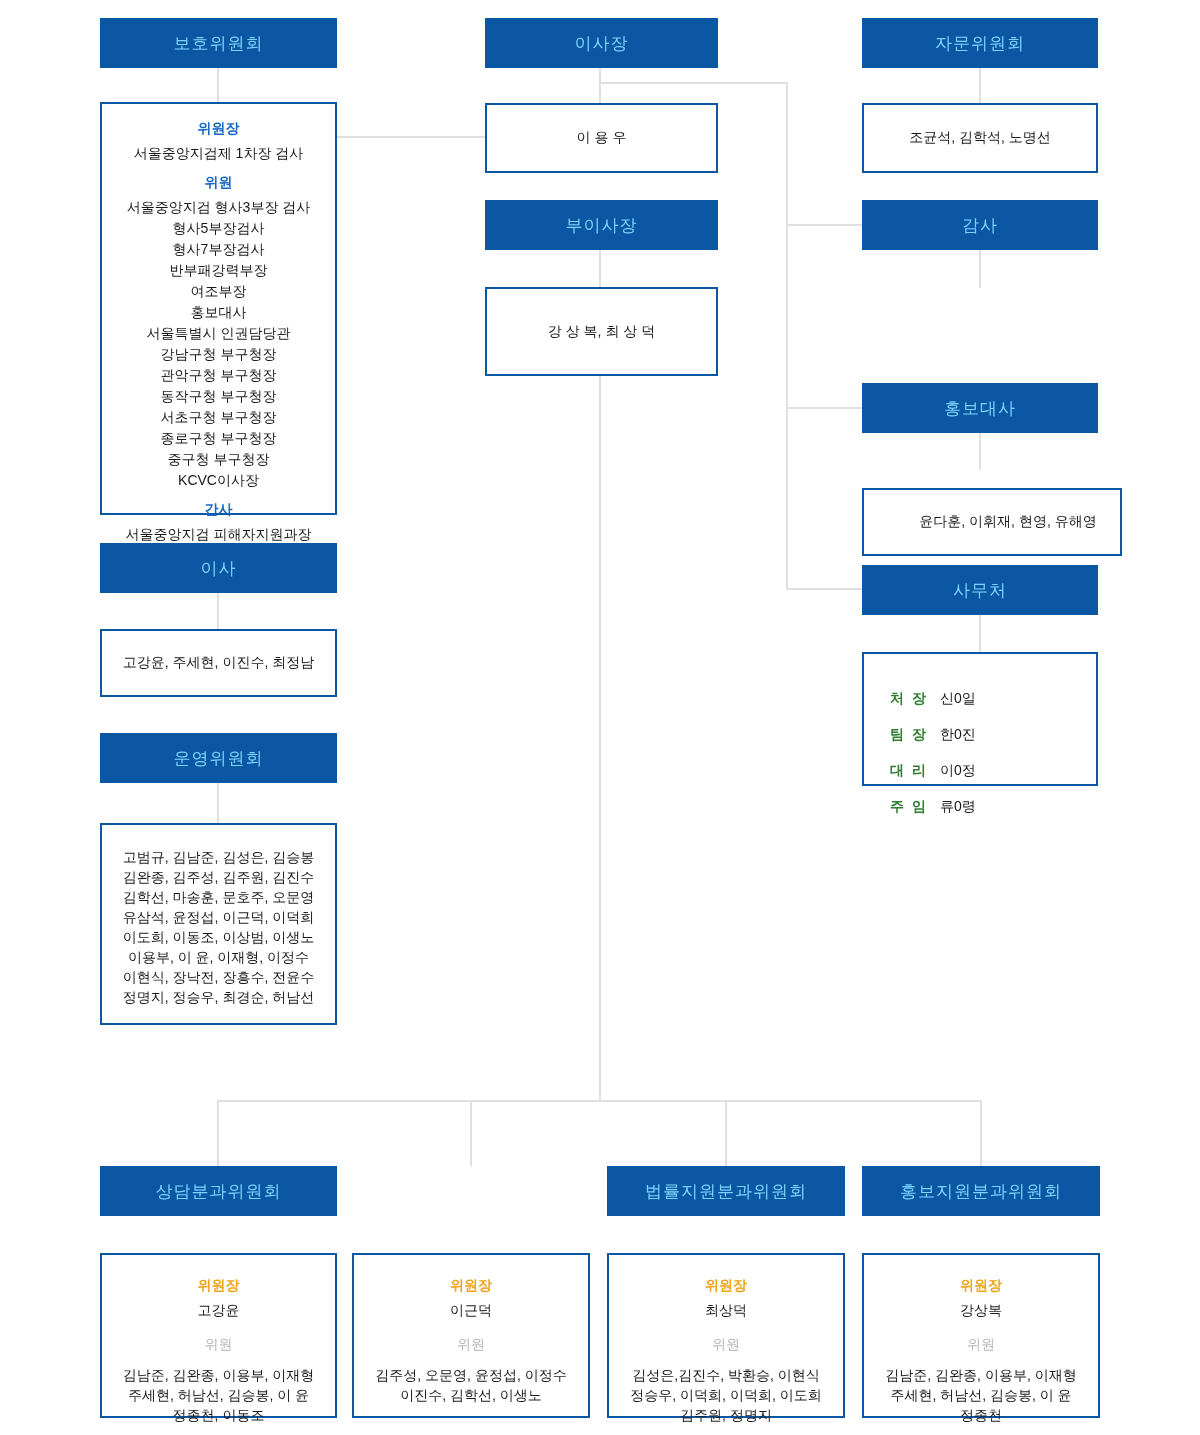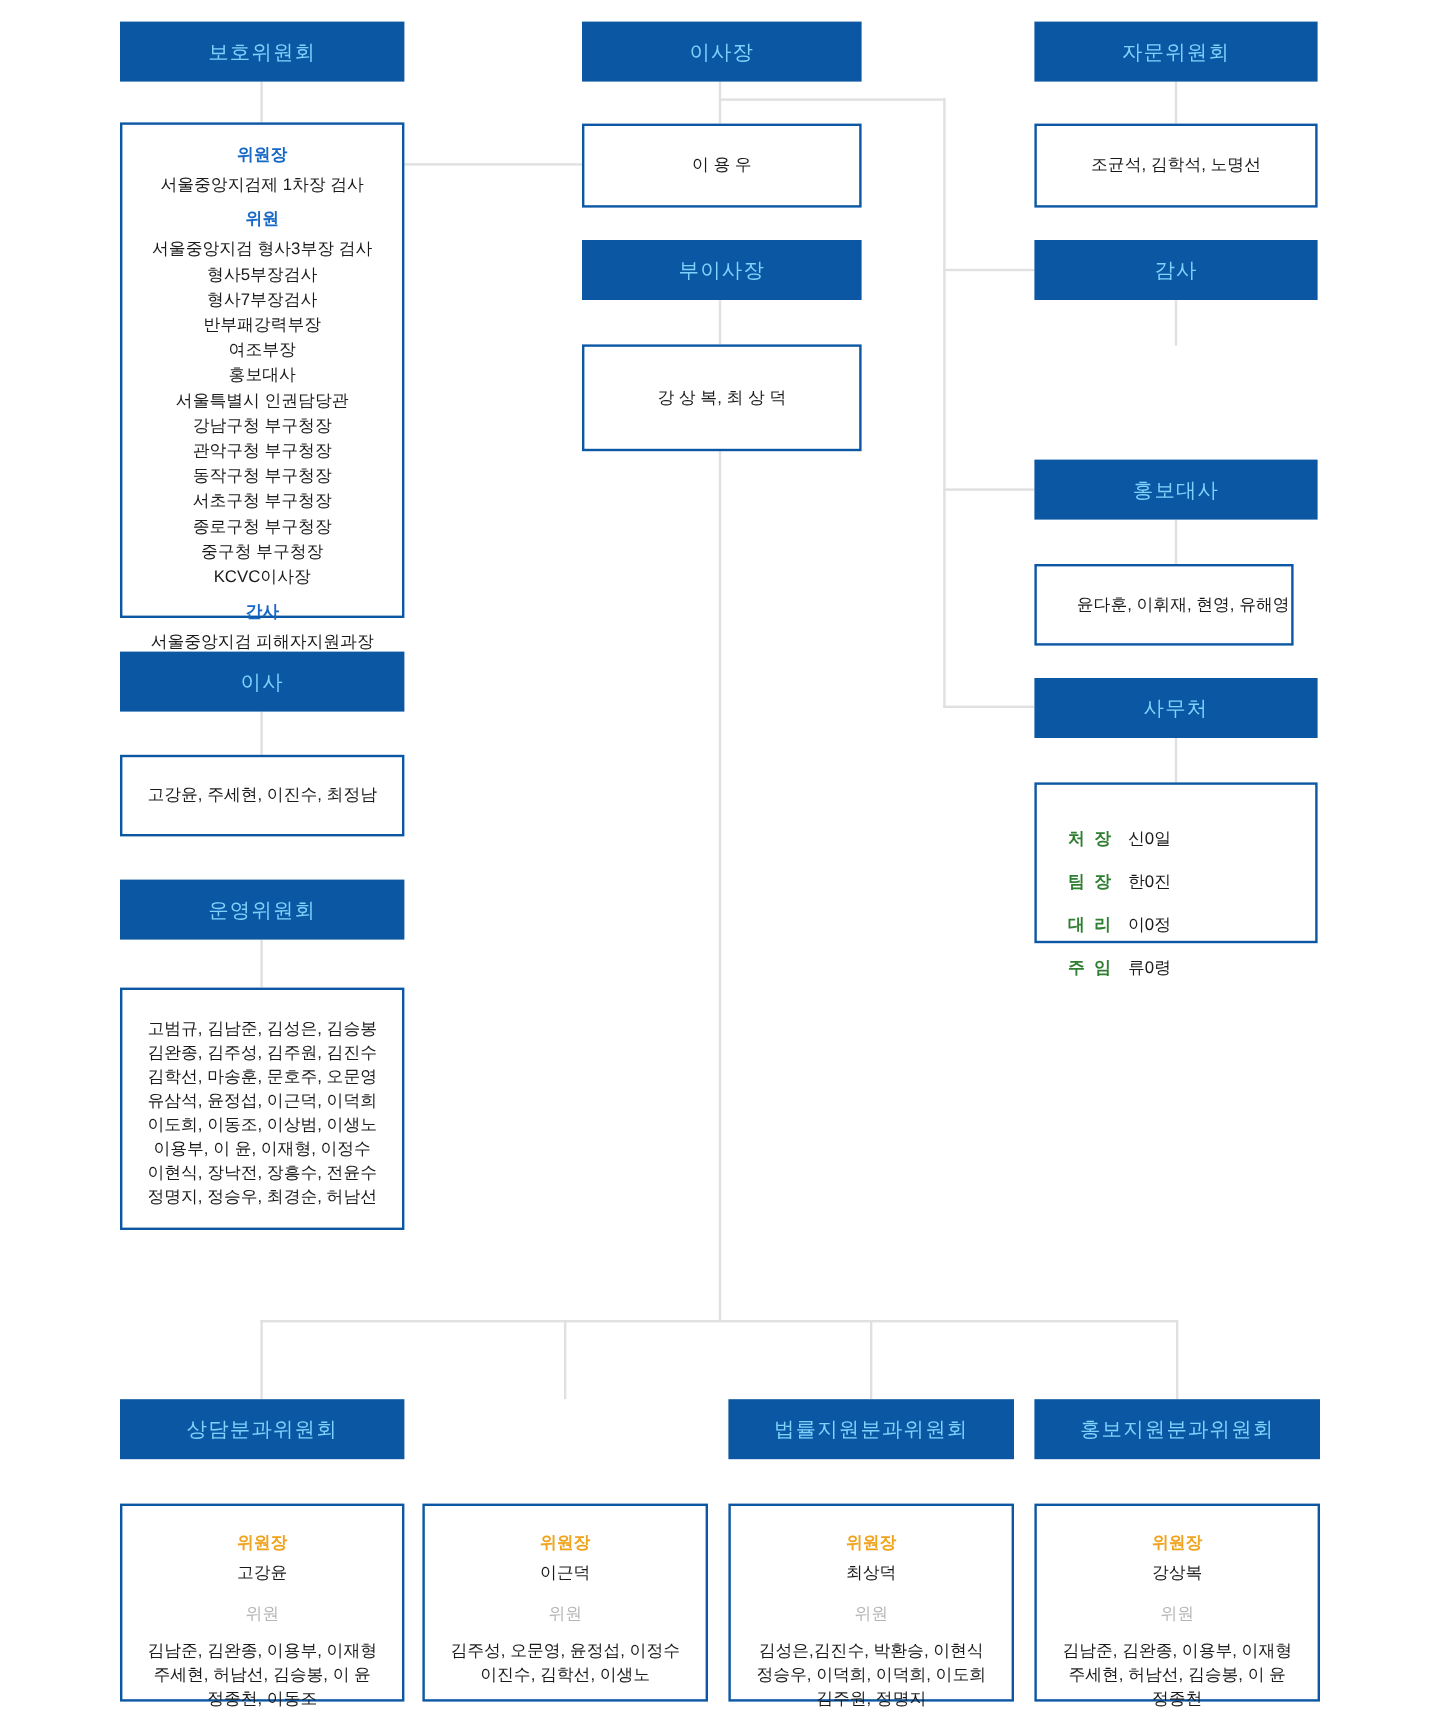--- a/index.html
+++ b/index.html
@@ -114,21 +114,21 @@
 
   <div class="hdr" style="left:485px;top:200px;width:233px;">부이사장</div>
   <div class="box center1" style="left:485px;top:287px;width:233px;height:89px;">강 상 복, 최 상 덕</div>
 
   <div class="hdr" style="left:862px;top:18px;width:236px;">자문위원회</div>
   <div class="box center1" style="left:862px;top:103px;width:236px;height:70px;">조균석, 김학석, 노명선</div>
 
   <div class="hdr" style="left:862px;top:200px;width:236px;">감사</div>
 
   <div class="hdr" style="left:862px;top:383px;width:236px;">홍보대사</div>
-  <div class="box center1" style="left:862px;top:470px;width:216px;height:68px;padding-left:32px;">윤다훈, 이휘재, 현영, 유해영</div>
+  <div class="box center1" style="left:862px;top:488px;width:260px;height:68px;padding-left:32px;">윤다훈, 이휘재, 현영, 유해영</div>
 
   <div class="hdr" style="left:862px;top:565px;width:236px;">사무처</div>
   <div class="box sec-staff" style="left:862px;top:652px;width:236px;height:134px;">
     <div class="row">
       <span class="role lbl-green">처 장</span><span class="nm">신0일</span>
     </div>
     <div class="row">
       <span class="role lbl-green">팀 장</span><span class="nm">한0진</span>
     </div>
     <div class="row">

